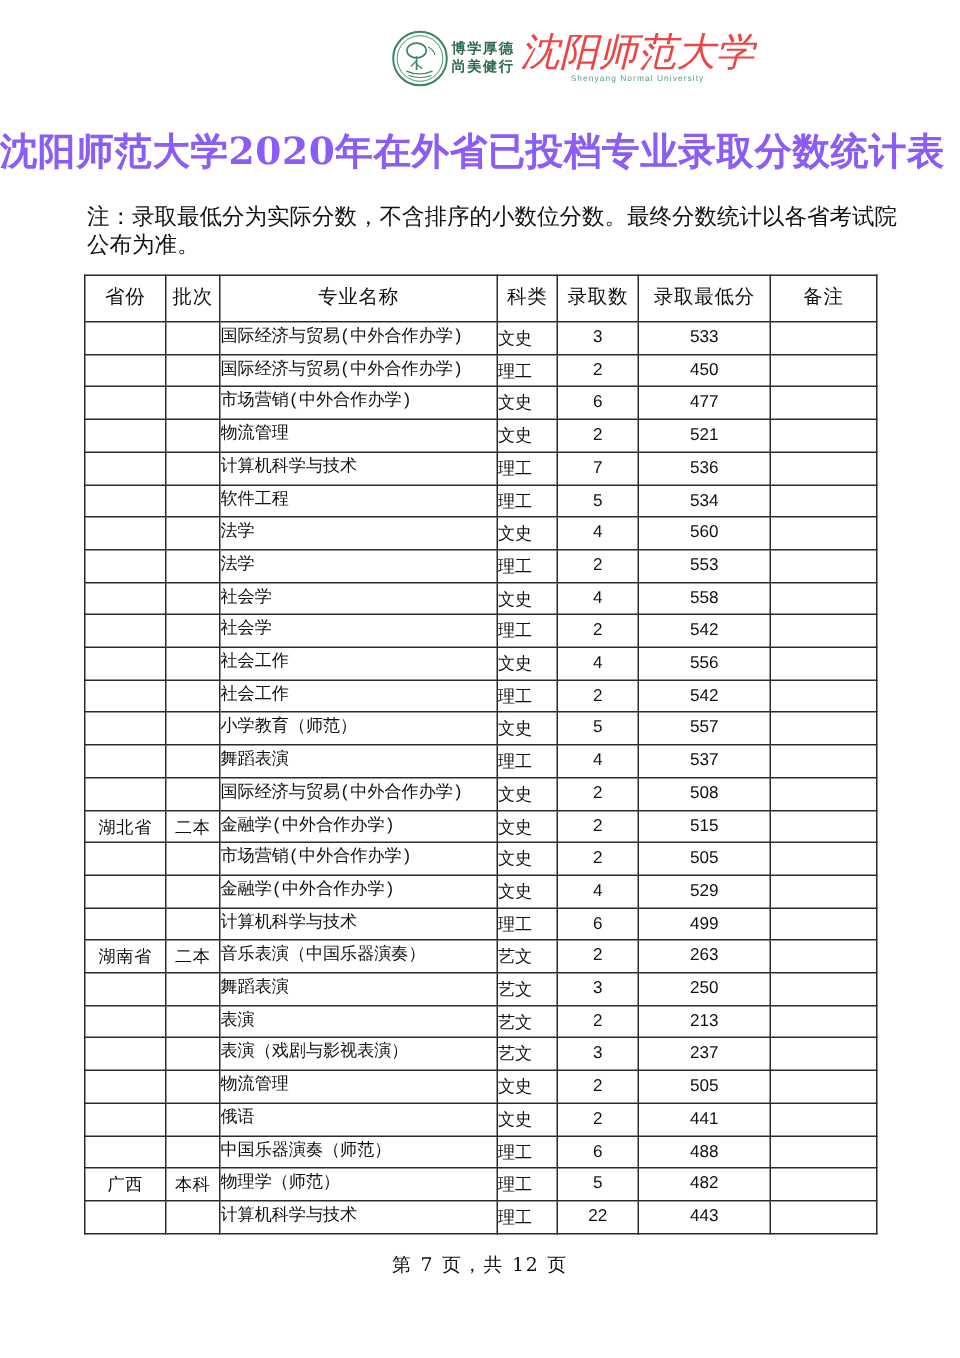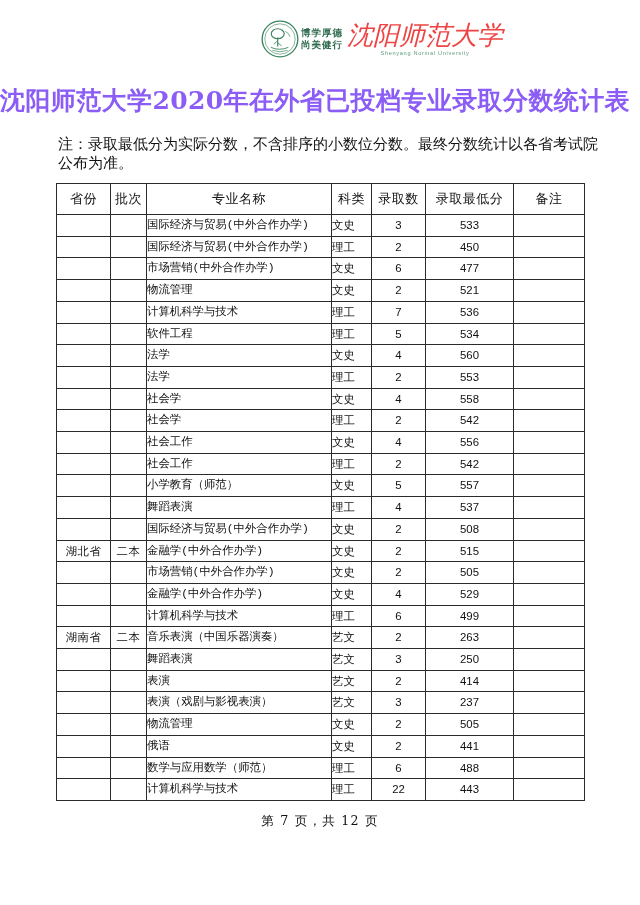--- a/index.html
+++ b/index.html
@@ -400,21 +400,21 @@
           <td class="c-count">3</td>
           <td class="c-score">250</td>
           <td class="c-note"></td>
         </tr>
         <tr>
           <td class="c-prov"></td>
           <td class="c-batch"></td>
           <td class="c-major">表演</td>
           <td class="c-type">艺文</td>
           <td class="c-count">2</td>
-          <td class="c-score">414</td>
+          <td class="c-score">213</td>
           <td class="c-note"></td>
         </tr>
         <tr>
           <td class="c-prov"></td>
           <td class="c-batch"></td>
           <td class="c-major">表演（戏剧与影视表演）</td>
           <td class="c-type">艺文</td>
           <td class="c-count">3</td>
           <td class="c-score">237</td>
           <td class="c-note"></td>
@@ -433,24 +433,33 @@
           <td class="c-batch"></td>
           <td class="c-major">俄语</td>
           <td class="c-type">文史</td>
           <td class="c-count">2</td>
           <td class="c-score">441</td>
           <td class="c-note"></td>
         </tr>
         <tr>
           <td class="c-prov"></td>
           <td class="c-batch"></td>
-          <td class="c-major">数学与应用数学（师范）</td>
+          <td class="c-major">中国乐器演奏（师范）</td>
           <td class="c-type">理工</td>
           <td class="c-count">6</td>
           <td class="c-score">488</td>
+          <td class="c-note"></td>
+        </tr>
+        <tr>
+          <td class="c-prov">广西</td>
+          <td class="c-batch">本科</td>
+          <td class="c-major">物理学（师范）</td>
+          <td class="c-type">理工</td>
+          <td class="c-count">5</td>
+          <td class="c-score">482</td>
           <td class="c-note"></td>
         </tr>
         <tr>
           <td class="c-prov"></td>
           <td class="c-batch"></td>
           <td class="c-major">计算机科学与技术</td>
           <td class="c-type">理工</td>
           <td class="c-count">22</td>
           <td class="c-score">443</td>
           <td class="c-note"></td>

